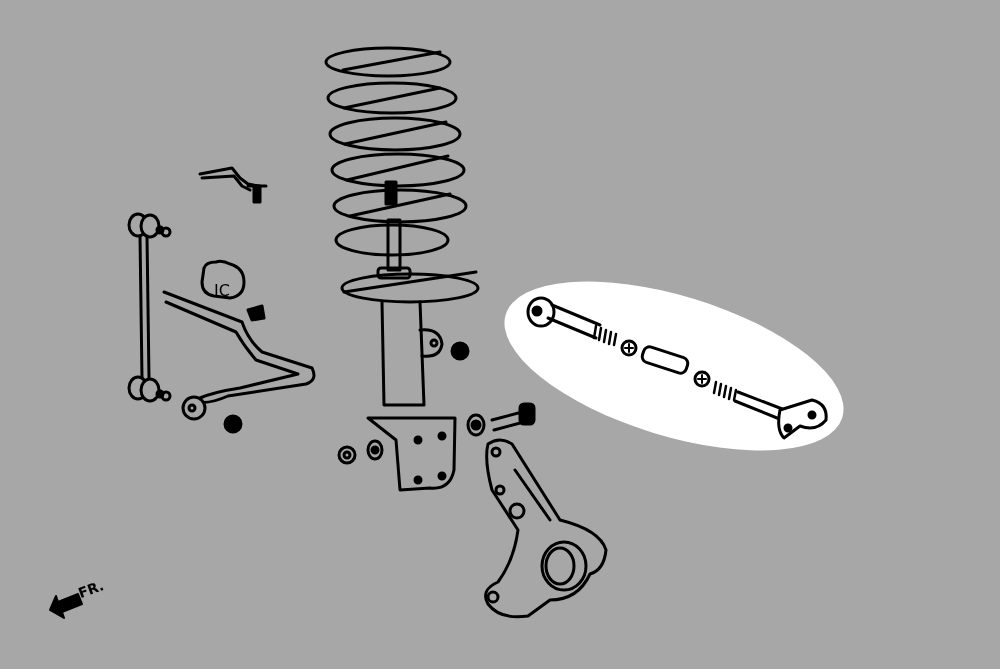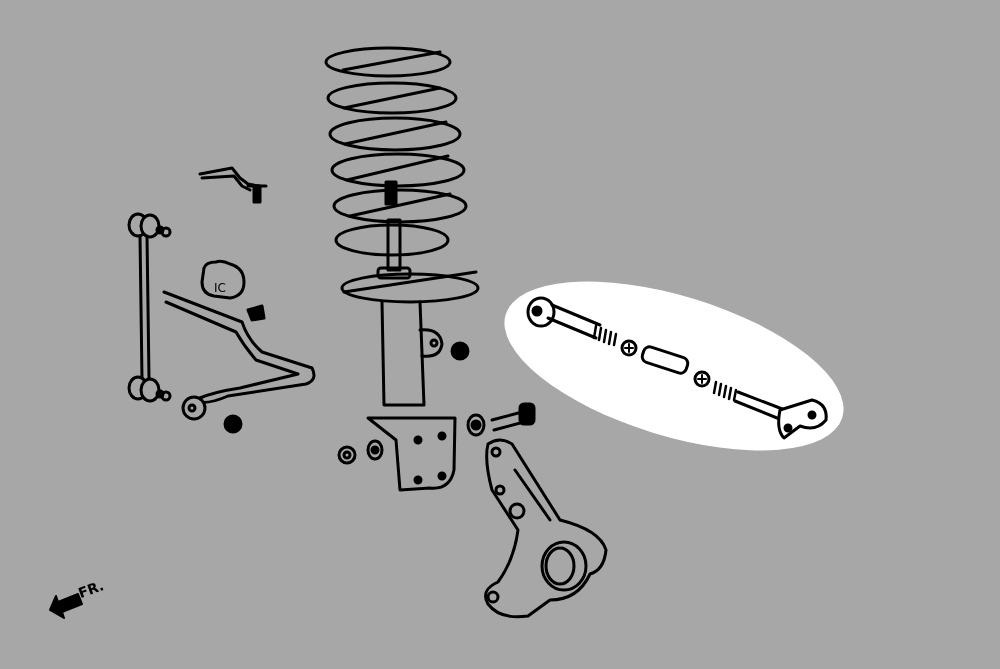--- a/index.html
+++ b/index.html
@@ -1,20 +1,20 @@
 <!DOCTYPE html>
 <html><head>
 <meta charset="utf-8">
 <style>
   html, body { margin: 0; padding: 0; }
   body { width: 1000px; height: 669px; background: #a7a7a7; overflow: hidden; position: relative; font-family: "DejaVu Sans", sans-serif; }
   #canvas { position: absolute; left: 0; top: 0; width: 1000px; height: 669px; }
   .lbl { position: absolute; font-family: "DejaVu Sans", sans-serif; font-weight: bold; color: #000; }
   .fr-label { left: 76px; top: 586px; font-size: 14px; transform: rotate(-20deg); transform-origin: left top; }
-  .ic-mark { left: 214px; top: 281px; font-size: 12px; font-weight: normal; }
+  .ic-mark { left: 214px; top: 281px; font-size: 16px; font-weight: normal; }
 </style>
 </head>
 <body>
 
 <svg id="canvas" viewBox="0 0 1000 669" xmlns="http://www.w3.org/2000/svg">
   <g fill="none" stroke="#000" stroke-width="3" stroke-linecap="round" stroke-linejoin="round">
 
     <ellipse cx="674" cy="366" rx="176" ry="70" transform="rotate(17 674 366)" fill="#ffffff" stroke="none"></ellipse>
 
     <g>

